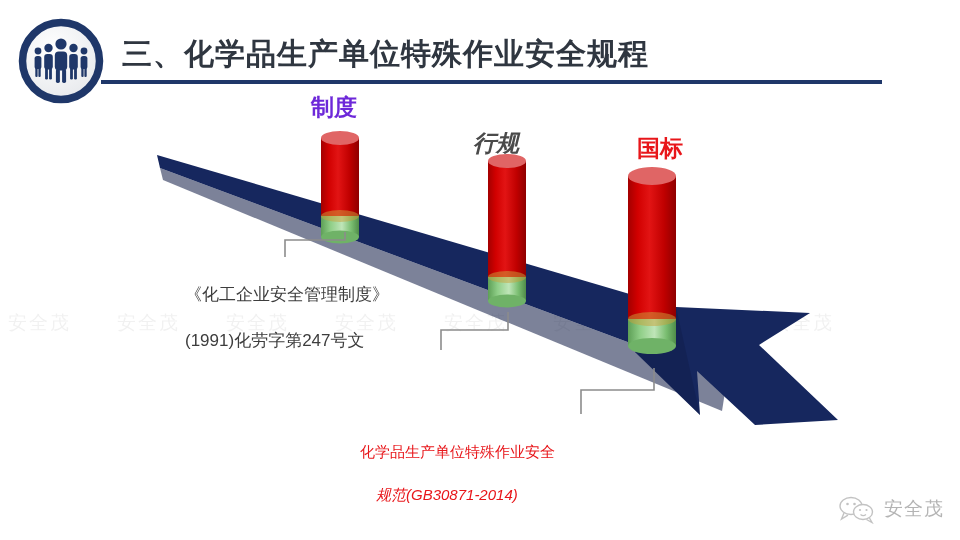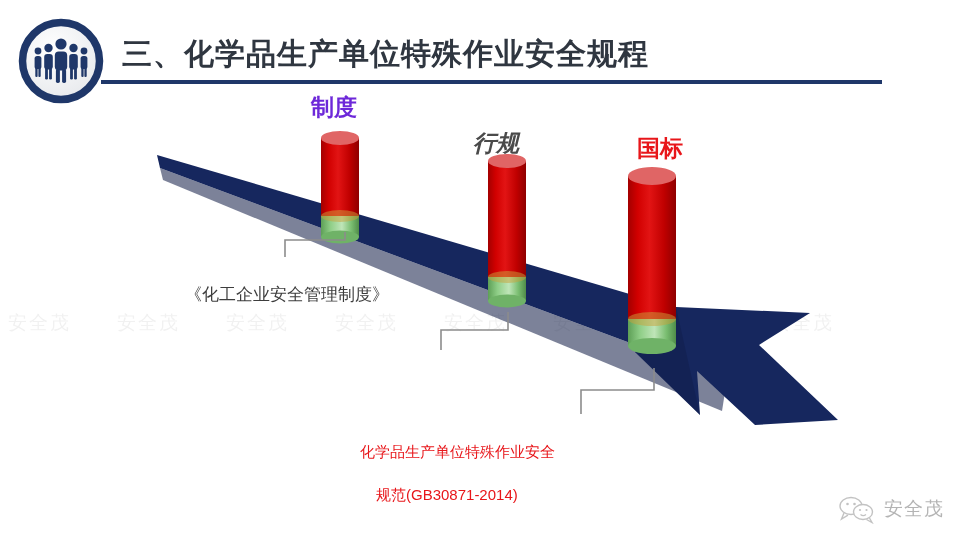--- a/index.html
+++ b/index.html
@@ -101,21 +101,21 @@
     font-size: 17px;
     color: #3d3d3d;
   }
   .anno-3 {
     left: 320px;
     top: 419px;
     font-size: 15px;
     color: #e8161a;
     line-height: 1.45;
   }
-  .anno-3 .l2 { display: inline-block; padding-left: 16px; }
+  .anno-3 .l2 { display: inline-block; padding-left: 16px; font-style: italic; }
 
   
   .wm-band {
     position: absolute;
     left: 0;
     top: 306px;
     width: 960px;
     height: 34px;
     opacity: 0.055;
     display: flex;
@@ -304,20 +304,21 @@
       <path d="M 285 257 L 285 240 L 345 240 L 345 232"></path>
 
       <path d="M 441 350 L 441 330 L 508 330 L 508 312"></path>
 
       <path d="M 581 414 L 581 390 L 654 390 L 654 368"></path>
     </g>
   </svg>
 
   <div class="anno anno-1">
     <div>《化工企业安全管理制度》</div>
+    <div>(1991)化劳字第247号文</div>
   </div>
 
 
   <div class="anno anno-3">
     <div>化学品生产单位特殊作业安全</div>
     <div class="l2">规范(GB30871-2014)</div>
   </div>
 
   <div class="wm-corner">
     <svg width="40" height="30" viewBox="0 0 40 30" xmlns="http://www.w3.org/2000/svg">

